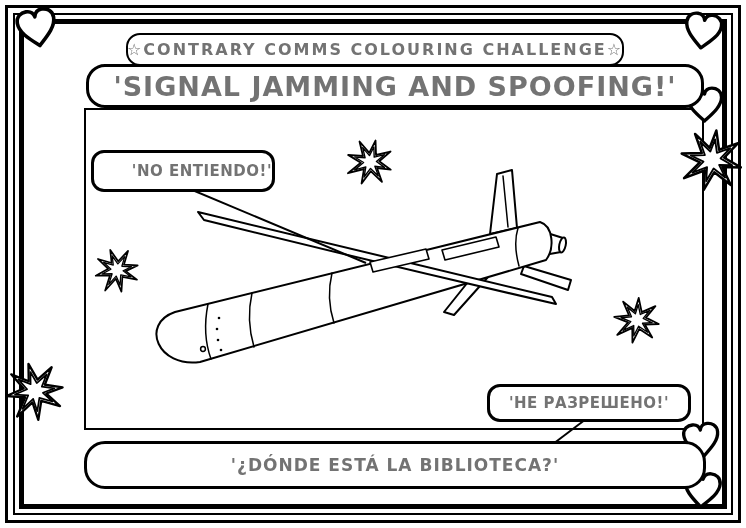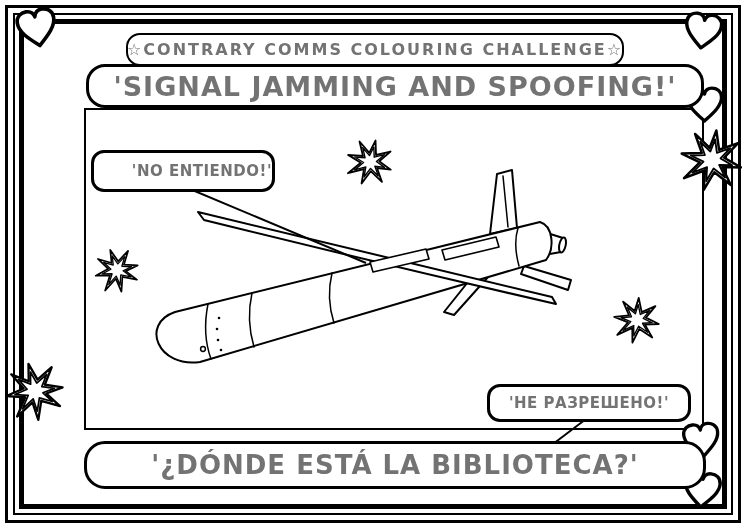--- a/index.html
+++ b/index.html
@@ -13,21 +13,21 @@
                border:2px solid #000;background:#fff;z-index:2;}
   .art{position:absolute;left:0;top:0;width:746px;height:528px;z-index:5;}
   .banner,.bubble{position:absolute;background:#fff;border:3px solid #000;display:flex;
                   align-items:center;justify-content:center;font-weight:bold;
                   white-space:nowrap;z-index:10;}
   .title-banner{left:126px;top:33px;width:494px;height:29px;border-width:2px;
                 border-radius:14px;font-size:16px;letter-spacing:2px;}
   .subtitle-banner{left:86px;top:64px;width:612px;height:38px;border-radius:19px;
                    font-size:27px;letter-spacing:1px;text-align:right;}
   .caption-banner{left:84px;top:441px;width:616px;height:42px;border-radius:21px;
-                  font-size:26px;letter-spacing:1px;}
+                  font-size:17px;letter-spacing:1px;}
   .bubble{border-radius:13px;font-size:15px;letter-spacing:0.5px;}
   .bubble-left{left:91px;top:150px;width:178px;height:36px;justify-content:flex-end;}
   .bubble-right{left:464px;top:384px;width:198px;height:32px;margin-left:23px;}
 </style>
 </head>
 <body>
 
 <div class="page">
 
   <div class="frame f1"></div>

